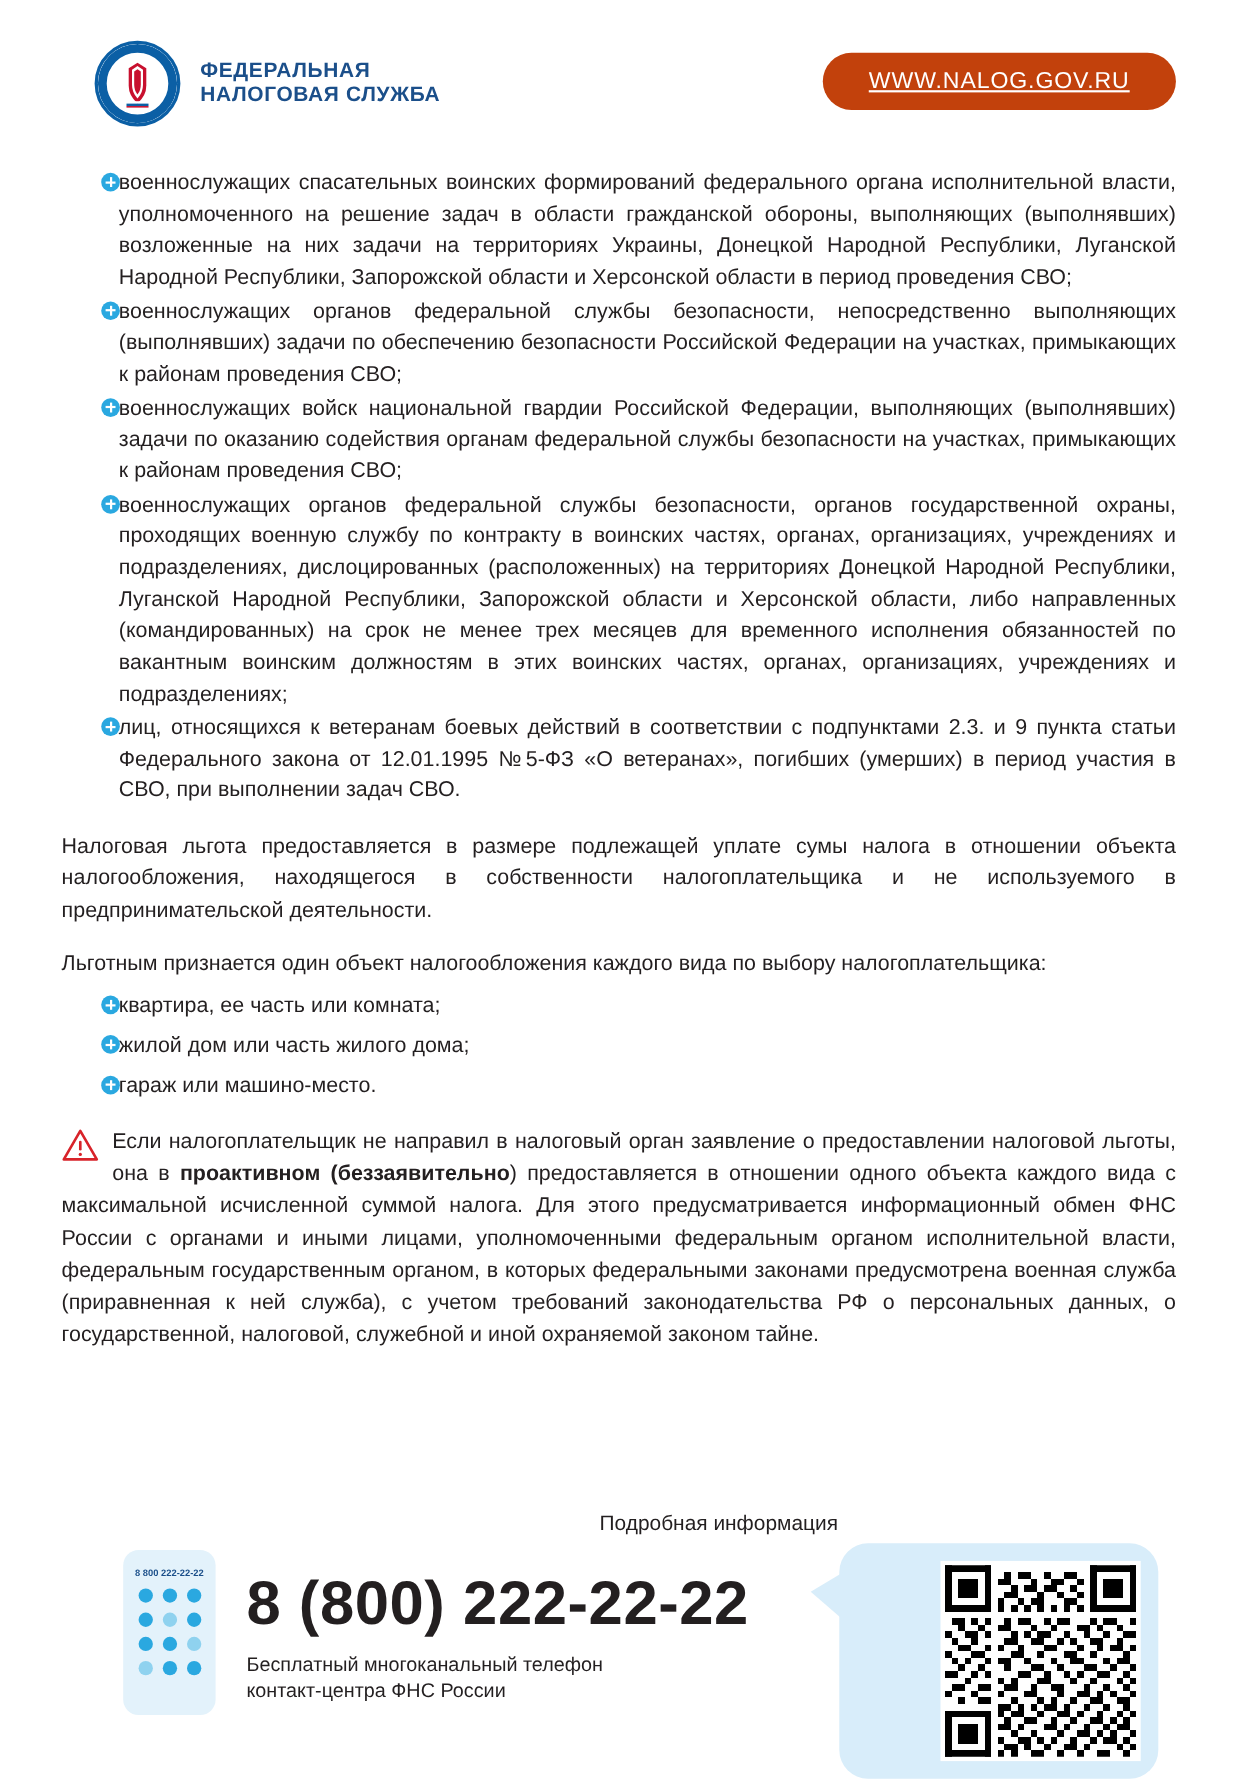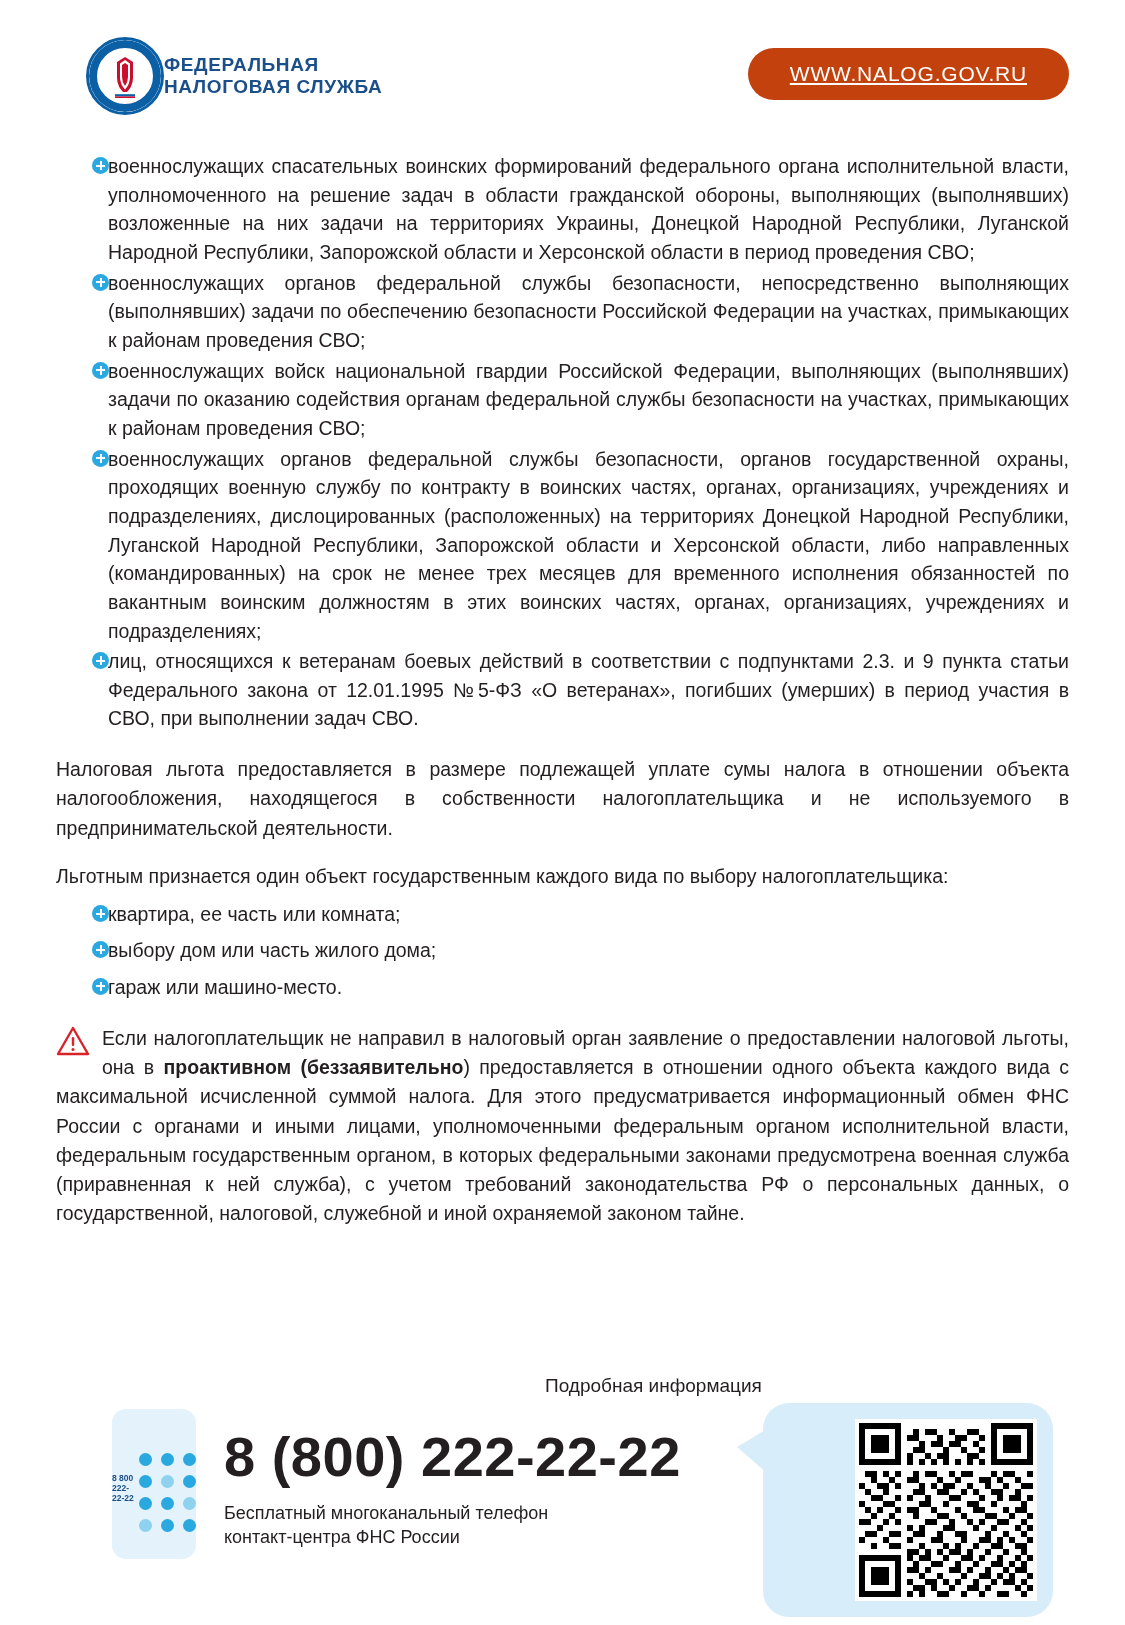--- a/index.html
+++ b/index.html
@@ -22,20 +22,21 @@
     position: relative;
     height: 152px;
     padding: 0 56px;
     box-sizing: border-box;
     display: flex;
     align-items: center;
   }
   .brand {
     display: flex;
     align-items: center;
+    gap: 18px;
     margin-left: 30px;
   }
   .emblem {
     width: 78px;
     height: 78px;
     border-radius: 50%;
     background: #ffffff;
     border: 3px solid #0b5fa5;
     position: relative;
     display: flex;
@@ -188,21 +189,21 @@
   }
   .phone-graphic {
     position: absolute;
     left: 112px;
     top: 52px;
     width: 84px;
     height: 150px;
     background: #e3f2fb;
     border-radius: 14px;
     display: flex;
-    flex-direction: row;
+    flex-direction: column;
     align-items: center;
     padding-top: 16px;
     box-sizing: border-box;
   }
   .phone-graphic .mini-num {
     font-size: 8.5px;
     font-weight: bold;
     color: #1b4f8a;
     margin-bottom: 9px;
   }
@@ -318,30 +319,30 @@
       <span>военнослужащих органов федеральной службы безопасности, органов государственной охраны, проходящих военную службу по контракту в воинских частях, органах, организациях, учреждениях и подразделениях, дислоцированных (расположенных) на территориях Донецкой Народной Республики, Луганской Народной Республики, Запорожской области и Херсонской области, либо направленных (командированных) на срок не менее трех месяцев для временного исполнения обязанностей по вакантным воинским должностям в этих воинских частях, органах, организациях, учреждениях и подразделениях;</span>
     </li>
     <li>
       <span class="bullet-icon"></span>
       <span>лиц, относящихся к ветеранам боевых действий в соответствии с подпунктами 2.3. и 9 пункта статьи Федерального закона от 12.01.1995 №5-ФЗ «О ветеранах», погибших (умерших) в период участия в СВО, при выполнении задач СВО.</span>
     </li>
   </ul>
 
   <p class="para first-block">Налоговая льгота предоставляется в размере подлежащей уплате сумы налога в отношении объекта налогообложения, находящегося в собственности налогоплательщика и не используемого в предпринимательской деятельности.</p>
 
-  <p class="para">Льготным признается один объект государственным каждого вида по выбору налогоплательщика:</p>
+  <p class="para">Льготным признается один объект налогообложения каждого вида по выбору налогоплательщика:</p>
 
   <ul class="sub-list">
     <li>
       <span class="bullet-icon"></span>
       <span>квартира, ее часть или комната;</span>
     </li>
     <li>
       <span class="bullet-icon"></span>
-      <span>выбору дом или часть жилого дома;</span>
+      <span>жилой дом или часть жилого дома;</span>
     </li>
     <li>
       <span class="bullet-icon"></span>
       <span>гараж или машино-место.</span>
     </li>
   </ul>
 
   <div class="warn-block">
     <svg class="warn-icon" viewBox="0 0 34 30" aria-hidden="true">
       <path d="M17 2 L32 28 L2 28 Z" fill="none" stroke="#d8232a" stroke-width="2.4" stroke-linejoin="round"></path>

